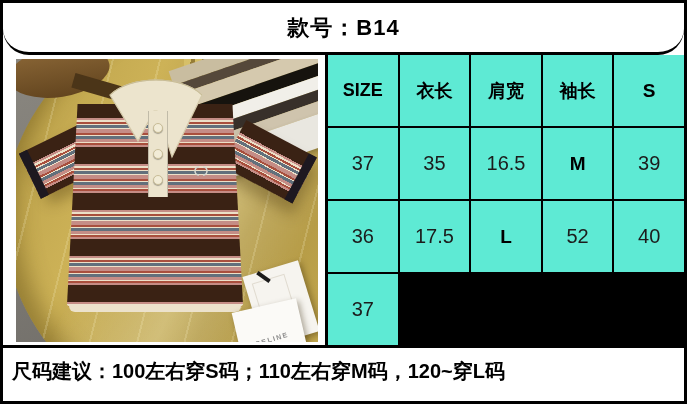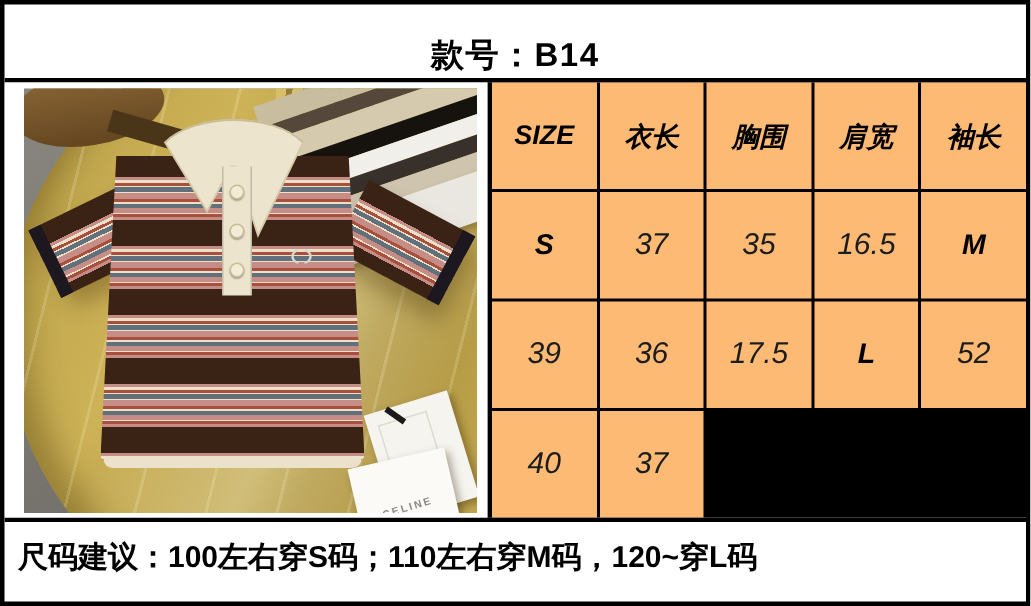--- a/index.html
+++ b/index.html
@@ -4,28 +4,28 @@
 <style>
   html,body{margin:0;padding:0;background:#fff;}
   *{box-sizing:border-box;}
   .sheet{
     position:relative;width:687px;height:404px;
     border:3px solid #000;background:#fff;
     font-family:"Liberation Sans","DejaVu Sans",sans-serif;color:#000;
     overflow:hidden;
   }
   
-  .hdr{height:52px;border-bottom:3px solid #000;display:flex;align-items:flex-end;justify-content:center;}
+  .hdr{height:52px;border-bottom:3px solid #000;display:flex;align-items:center;justify-content:center;border-radius:26px;}
   .hdr-title{font-size:22px;font-weight:bold;letter-spacing:1px;}
   
   .mid{display:flex;height:290px;}
   .photo-pane{width:322px;height:290px;position:relative;background:#fff;}
   .table-pane{flex:1;border-left:3px solid #000;background:#000;
     display:grid;grid-template-columns:repeat(5,1fr);grid-template-rows:repeat(4,1fr);gap:2px;}
-  .cell{background:#fdba74;display:flex;align-items:center;justify-content:center;font-style:italic;}
+  .cell{background:#5eead4;display:flex;align-items:center;justify-content:center;}
   .cell.h{font-weight:bold;font-size:18px;}
   .cell.sz{font-weight:bold;font-size:19px;}
   .cell.v{font-size:20px;color:#1c1c1c;}
   
   .ftr{height:50px;border-top:3px solid #000;display:flex;align-items:center;padding-left:9px;}
   .ftr-note{font-size:20px;font-weight:bold;}
   
   .photo{position:absolute;left:13px;top:4px;width:302px;height:283px;overflow:hidden;
     background:linear-gradient(160deg,#8a8780,#6e6b66);}
   .gold-table{position:absolute;left:-12px;top:-55px;width:470px;height:430px;border-radius:50%;
@@ -150,21 +150,20 @@
         <div class="tag tag2">
           <span class="tag-brand">CELINE</span>
         </div>
         <div class="pin"></div>
       </div>
     </div>
 
     <div class="table-pane">
       <div class="cell h">SIZE</div>
       <div class="cell h">衣长</div>
-      <div class="cell h">胸围</div>
       <div class="cell h">肩宽</div>
       <div class="cell h">袖长</div>
 
       <div class="cell sz">S</div>
       <div class="cell v">37</div>
       <div class="cell v">35</div>
       <div class="cell v">16.5</div>
 
       <div class="cell sz">M</div>
       <div class="cell v">39</div>

